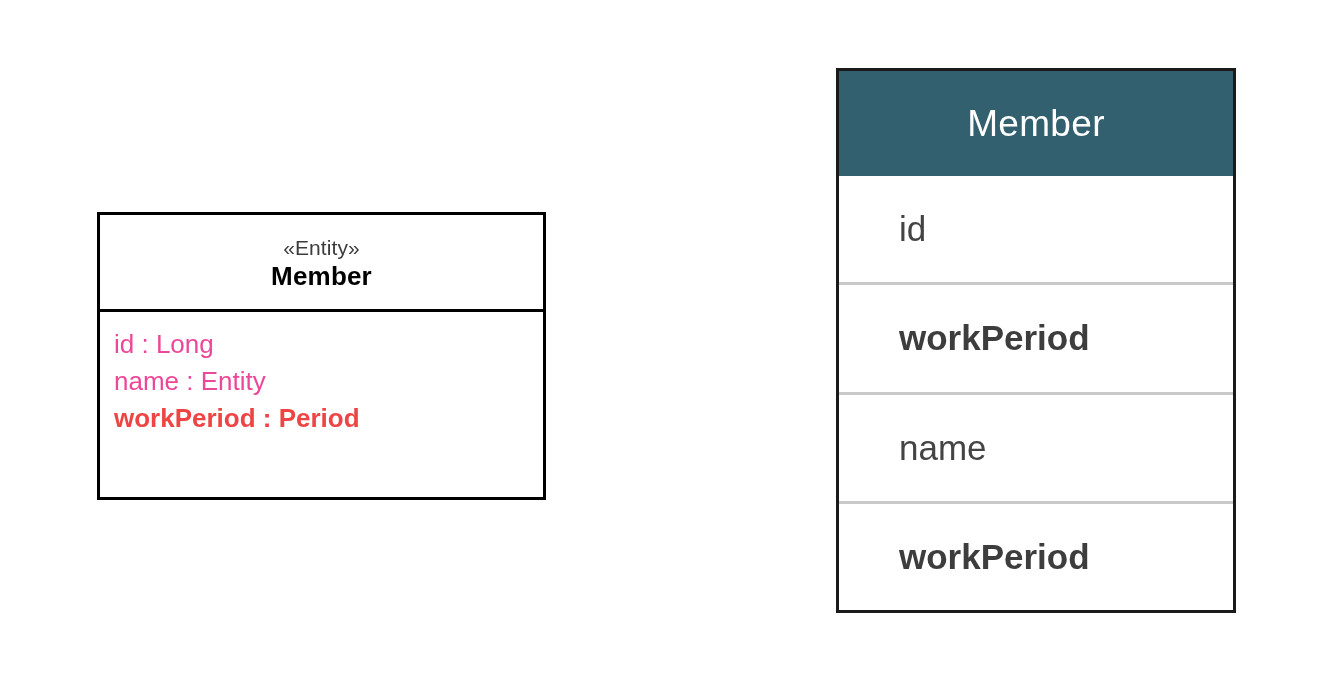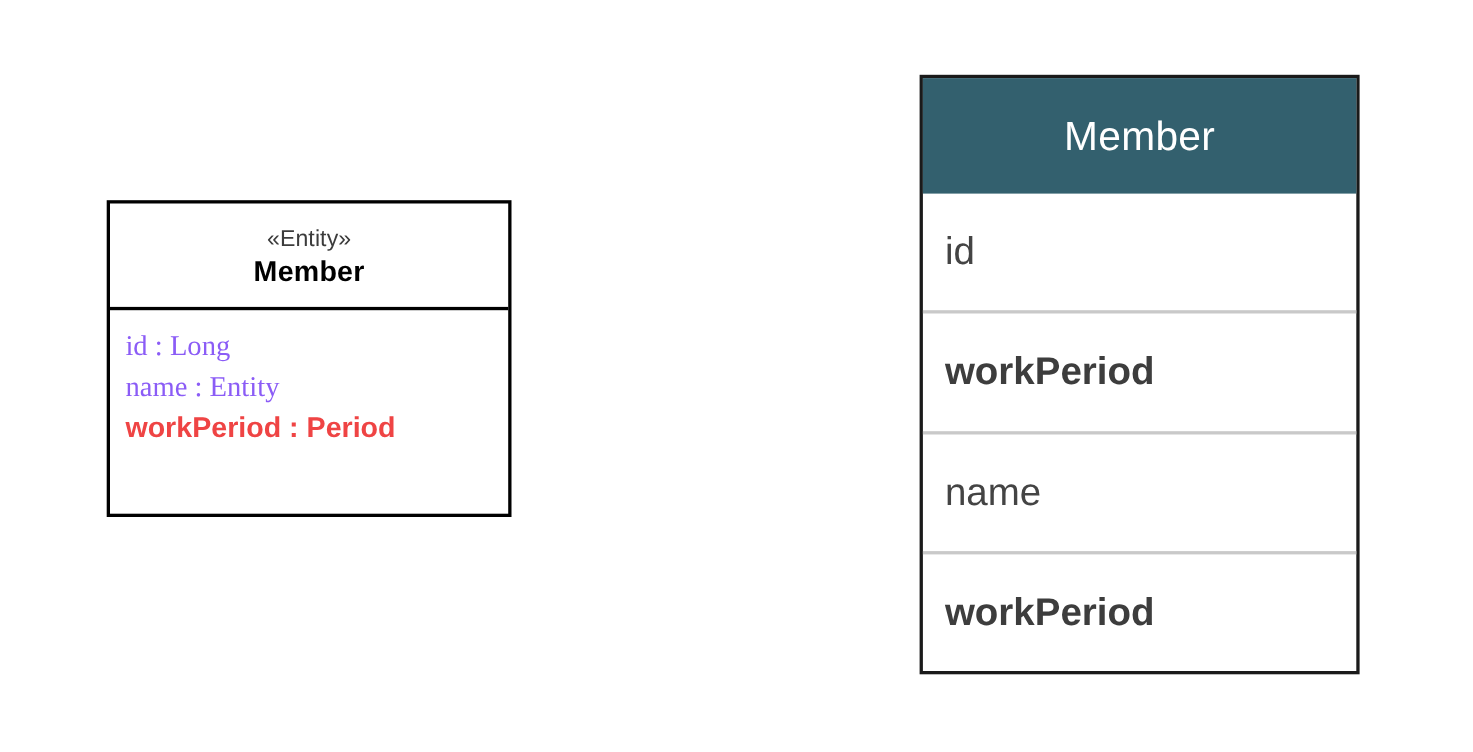--- a/index.html
+++ b/index.html
@@ -19,22 +19,22 @@
   #canvas {
     position: relative;
     width: 1339px;
     height: 684px;
   }
 
   
   .uml-box {
     position: absolute;
     left: 97px;
-    top: 182px;
-    width: 368px;
+    top: 212px;
+    width: 449px;
     height: 288px;
     box-sizing: border-box;
     border: 3px solid #000000;
     background: #ffffff;
     display: flex;
     flex-direction: column;
   }
 
   .uml-header {
     box-sizing: border-box;
@@ -71,22 +71,21 @@
   }
 
   .uml-attr {
     font-size: 26px;
     line-height: 37px;
     color: #1a1a1a;
     white-space: nowrap;
   }
   .uml-attr.regular {
     font-weight: 400;
-    color: #8b5cf6;
-    font-family: Liberation Serif, serif;
+    color: #ec4899;
   }
   .uml-attr.bold {
     font-weight: 700;
     color: #ef4444;
   }
 
   
   .tbl {
     position: absolute;
     left: 836px;
@@ -133,20 +132,21 @@
   }
   .tbl-row:first-child {
     border-top: none;
   }
 
   .tbl-cell {
     font-size: 35px;
     line-height: 40px;
     color: #444444;
     white-space: nowrap;
+    margin-left: 40px;
   }
   .tbl-cell.regular { font-weight: 400; }
   .tbl-cell.bold    { font-weight: 700; color: #3d3d3d; }
 </style>
 </head>
 <body>
 
 <div id="canvas">
 
   <div class="uml-box">

